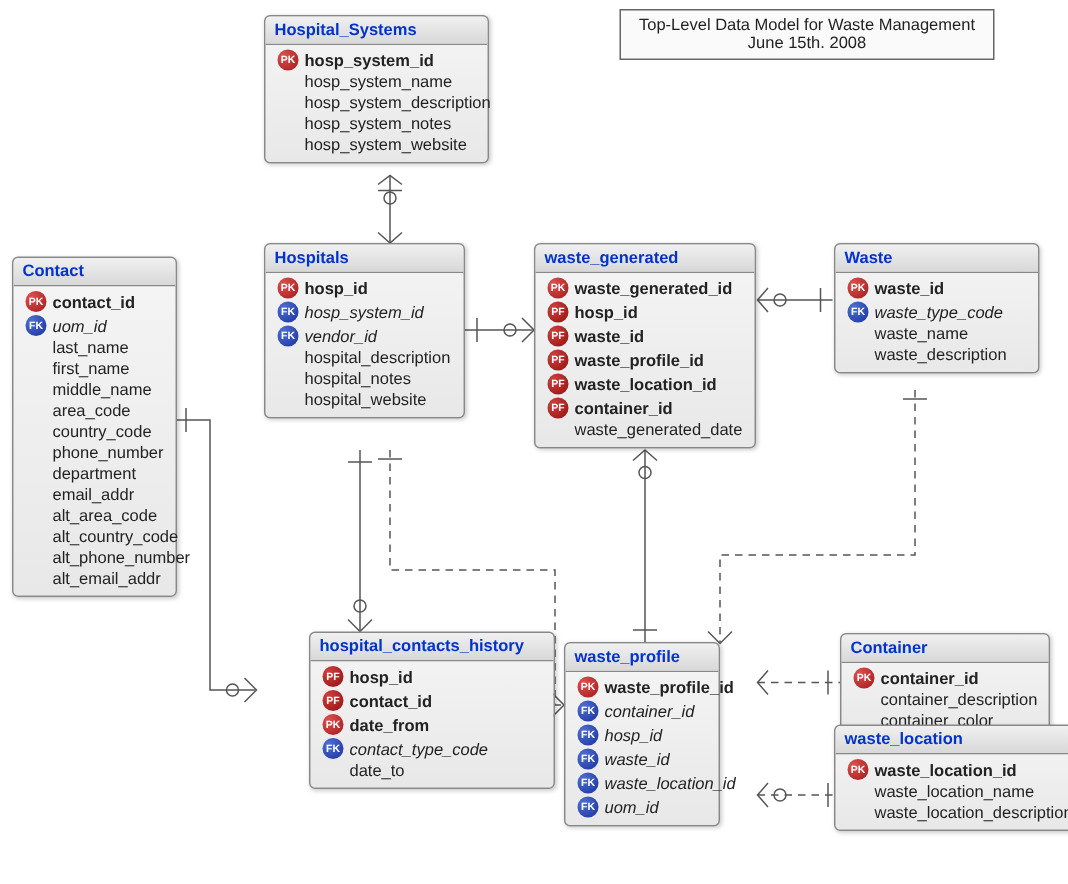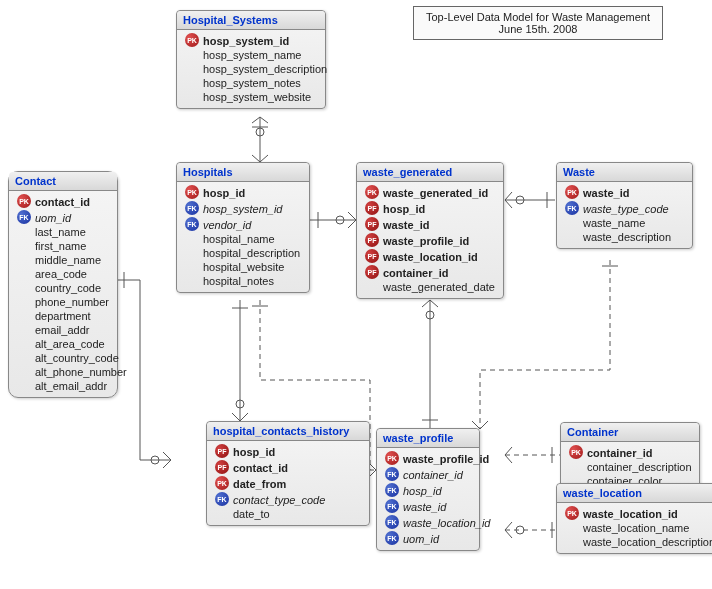--- a/index.html
+++ b/index.html
@@ -173,21 +173,21 @@
           <span class="key-none"></span>
           <span class="attr-name">hosp_system_notes</span>
         </div>
         <div class="attr">
           <span class="key-none"></span>
           <span class="attr-name">hosp_system_website</span>
         </div>
       </div>
   </div>
 
-  <div class="entity" style="left:8px; top:171px; width:110px;border-radius:10px;">
+  <div class="entity" style="left:8px; top:171px; width:110px;">
     <div class="entity-header">Contact</div>
     <div class="entity-body">
         <div class="attr">
           <span class="key-icon key-pk">PK</span>
           <span class="attr-name bold">contact_id</span>
         </div>
         <div class="attr">
           <span class="key-icon key-fk">FK</span>
           <span class="attr-name italic">uom_id</span>
         </div>
@@ -252,33 +252,29 @@
         <div class="attr">
           <span class="key-icon key-fk">FK</span>
           <span class="attr-name italic">hosp_system_id</span>
         </div>
         <div class="attr">
           <span class="key-icon key-fk">FK</span>
           <span class="attr-name italic">vendor_id</span>
         </div>
         <div class="attr">
           <span class="key-none"></span>
-          <span class="attr-name">hospital_name</span>
-        </div>
-        <div class="attr">
-          <span class="key-none"></span>
           <span class="attr-name">hospital_description</span>
         </div>
         <div class="attr">
           <span class="key-none"></span>
+          <span class="attr-name">hospital_notes</span>
+        </div>
+        <div class="attr">
+          <span class="key-none"></span>
           <span class="attr-name">hospital_website</span>
-        </div>
-        <div class="attr">
-          <span class="key-none"></span>
-          <span class="attr-name">hospital_notes</span>
         </div>
       </div>
   </div>
 
   <div class="entity" style="left:356px; top:162px; width:148px;">
     <div class="entity-header">waste_generated</div>
     <div class="entity-body">
         <div class="attr">
           <span class="key-icon key-pk">PK</span>
           <span class="attr-name bold">waste_generated_id</span>

